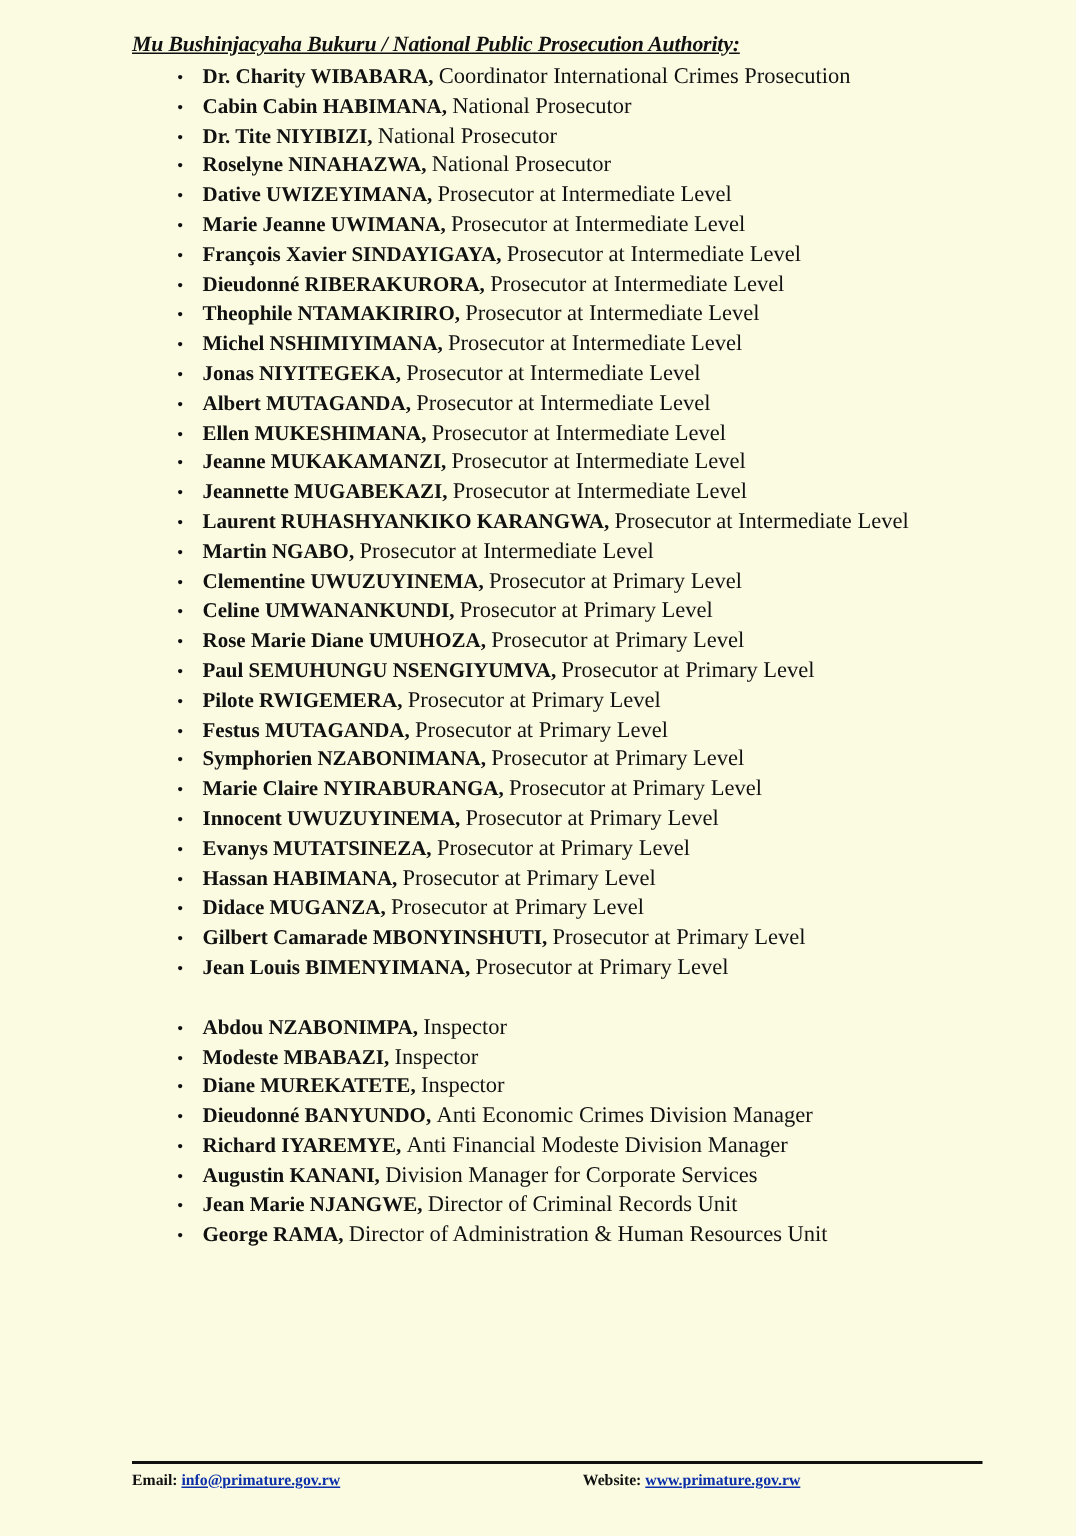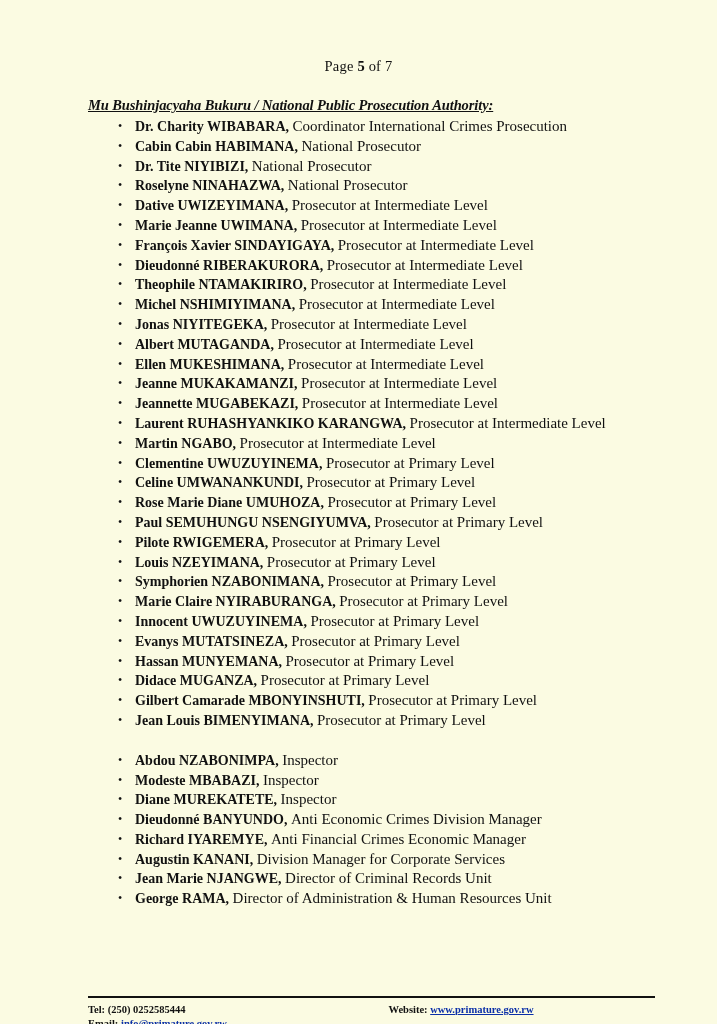--- a/index.html
+++ b/index.html
@@ -99,23 +99,20 @@
   .link {
     color: #0b2fa8;
     text-decoration: underline;
   }
 </style>
 </head>
 <body>
 
 <div class="page">
 
-  <div class="page-header">
-    <span>Page <span class="bold">5</span> of <span>7</span></span>
-  </div>
 
   <div class="content">
 
     <div>
       <div class="section-heading">Mu Bushinjacyaha Bukuru / National Public Prosecution Authority:</div>
       <ul class="people">
         <li><span class="bullet">•</span><span class="pname">Dr. Charity WIBABARA,</span> <span class="ptitle">Coordinator International Crimes Prosecution</span></li>
         <li><span class="bullet">•</span><span class="pname">Cabin Cabin HABIMANA,</span> <span class="ptitle">National Prosecutor</span></li>
         <li><span class="bullet">•</span><span class="pname">Dr. Tite NIYIBIZI,</span> <span class="ptitle">National Prosecutor</span></li>
         <li><span class="bullet">•</span><span class="pname">Roselyne NINAHAZWA,</span> <span class="ptitle">National Prosecutor</span></li>
@@ -130,54 +127,53 @@
         <li><span class="bullet">•</span><span class="pname">Ellen MUKESHIMANA,</span> <span class="ptitle">Prosecutor at Intermediate Level</span></li>
         <li><span class="bullet">•</span><span class="pname">Jeanne MUKAKAMANZI,</span> <span class="ptitle">Prosecutor at Intermediate Level</span></li>
         <li><span class="bullet">•</span><span class="pname">Jeannette MUGABEKAZI,</span> <span class="ptitle">Prosecutor at Intermediate Level</span></li>
         <li><span class="bullet">•</span><span class="pname">Laurent RUHASHYANKIKO KARANGWA,</span> <span class="ptitle">Prosecutor at Intermediate Level</span></li>
         <li><span class="bullet">•</span><span class="pname">Martin NGABO,</span> <span class="ptitle">Prosecutor at Intermediate Level</span></li>
         <li><span class="bullet">•</span><span class="pname">Clementine UWUZUYINEMA,</span> <span class="ptitle">Prosecutor at Primary Level</span></li>
         <li><span class="bullet">•</span><span class="pname">Celine UMWANANKUNDI,</span> <span class="ptitle">Prosecutor at Primary Level</span></li>
         <li><span class="bullet">•</span><span class="pname">Rose Marie Diane UMUHOZA,</span> <span class="ptitle">Prosecutor at Primary Level</span></li>
         <li><span class="bullet">•</span><span class="pname">Paul SEMUHUNGU NSENGIYUMVA,</span> <span class="ptitle">Prosecutor at Primary Level</span></li>
         <li><span class="bullet">•</span><span class="pname">Pilote RWIGEMERA,</span> <span class="ptitle">Prosecutor at Primary Level</span></li>
-        <li><span class="bullet">•</span><span class="pname">Louis NZEYIMANA,</span> <span class="ptitle">Prosecutor at Primary Level</span></li>
+        <li><span class="bullet">•</span><span class="pname">Festus MUTAGANDA,</span> <span class="ptitle">Prosecutor at Primary Level</span></li>
         <li><span class="bullet">•</span><span class="pname">Symphorien NZABONIMANA,</span> <span class="ptitle">Prosecutor at Primary Level</span></li>
         <li><span class="bullet">•</span><span class="pname">Marie Claire NYIRABURANGA,</span> <span class="ptitle">Prosecutor at Primary Level</span></li>
         <li><span class="bullet">•</span><span class="pname">Innocent UWUZUYINEMA,</span> <span class="ptitle">Prosecutor at Primary Level</span></li>
         <li><span class="bullet">•</span><span class="pname">Evanys MUTATSINEZA,</span> <span class="ptitle">Prosecutor at Primary Level</span></li>
-        <li><span class="bullet">•</span><span class="pname">Hassan MUNYEMANA,</span> <span class="ptitle">Prosecutor at Primary Level</span></li>
+        <li><span class="bullet">•</span><span class="pname">Hassan HABIMANA,</span> <span class="ptitle">Prosecutor at Primary Level</span></li>
         <li><span class="bullet">•</span><span class="pname">Didace MUGANZA,</span> <span class="ptitle">Prosecutor at Primary Level</span></li>
         <li><span class="bullet">•</span><span class="pname">Gilbert Camarade MBONYINSHUTI,</span> <span class="ptitle">Prosecutor at Primary Level</span></li>
         <li><span class="bullet">•</span><span class="pname">Jean Louis BIMENYIMANA,</span> <span class="ptitle">Prosecutor at Primary Level</span></li>
       </ul>
     </div>
 
     <div class="section-gap"></div>
 
     <div>
       <ul class="people">
         <li><span class="bullet">•</span><span class="pname">Abdou NZABONIMPA,</span> <span class="ptitle">Inspector</span></li>
         <li><span class="bullet">•</span><span class="pname">Modeste MBABAZI,</span> <span class="ptitle">Inspector</span></li>
         <li><span class="bullet">•</span><span class="pname">Diane MUREKATETE,</span> <span class="ptitle">Inspector</span></li>
         <li><span class="bullet">•</span><span class="pname">Dieudonné BANYUNDO,</span> <span class="ptitle">Anti Economic Crimes Division Manager</span></li>
-        <li><span class="bullet">•</span><span class="pname">Richard IYAREMYE,</span> <span class="ptitle">Anti Financial Crimes Economic Manager</span></li>
+        <li><span class="bullet">•</span><span class="pname">Richard IYAREMYE,</span> <span class="ptitle">Anti Financial Modeste Division Manager</span></li>
         <li><span class="bullet">•</span><span class="pname">Augustin KANANI,</span> <span class="ptitle">Division Manager for Corporate Services</span></li>
         <li><span class="bullet">•</span><span class="pname">Jean Marie NJANGWE,</span> <span class="ptitle">Director of Criminal Records Unit</span></li>
         <li><span class="bullet">•</span><span class="pname">George RAMA,</span> <span class="ptitle">Director of Administration &amp; Human Resources Unit</span></li>
       </ul>
     </div>
 
   </div>
 
   <div class="footer">
     <div class="footer-rule"></div>
     <div class="footer-cols">
       <div class="footer-left">
-        <div>Tel: (250) 0252585444</div>
         <div><span>Email: </span><span class="link">info@primature.gov.rw</span></div>
       </div>
       <div class="footer-right">
         <div><span>Website: </span><span class="link">www.primature.gov.rw</span></div>
       </div>
     </div>
   </div>
 
 </div>
 

